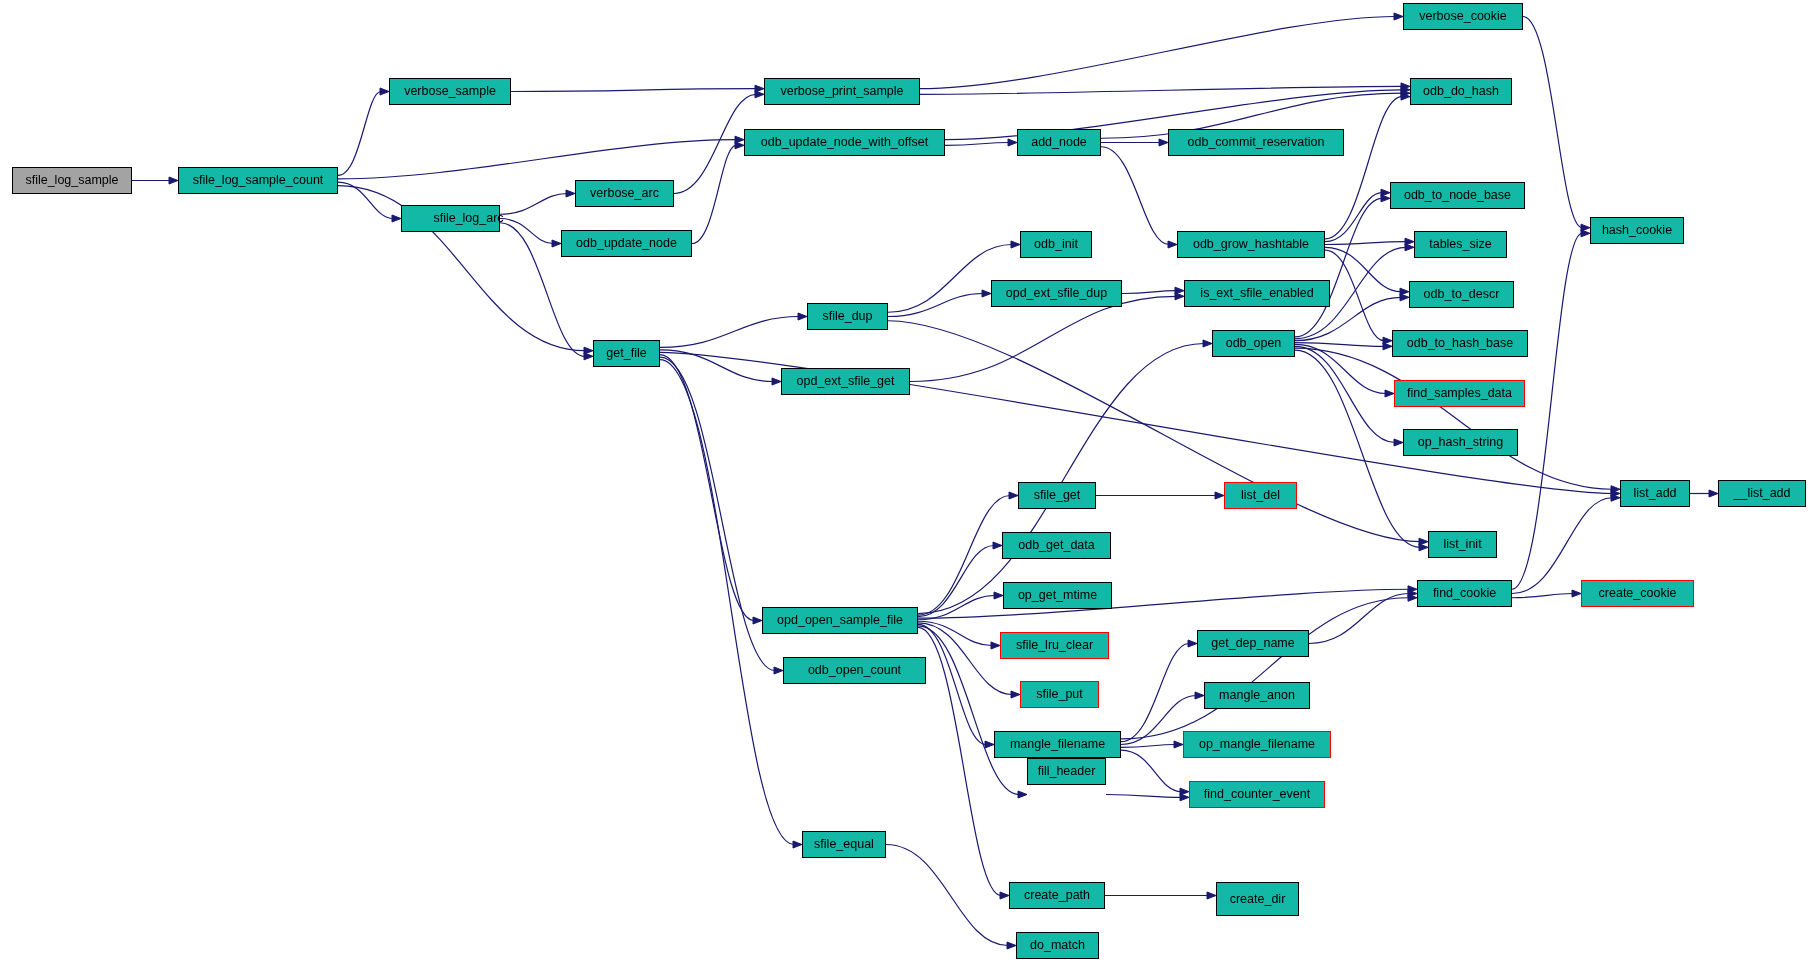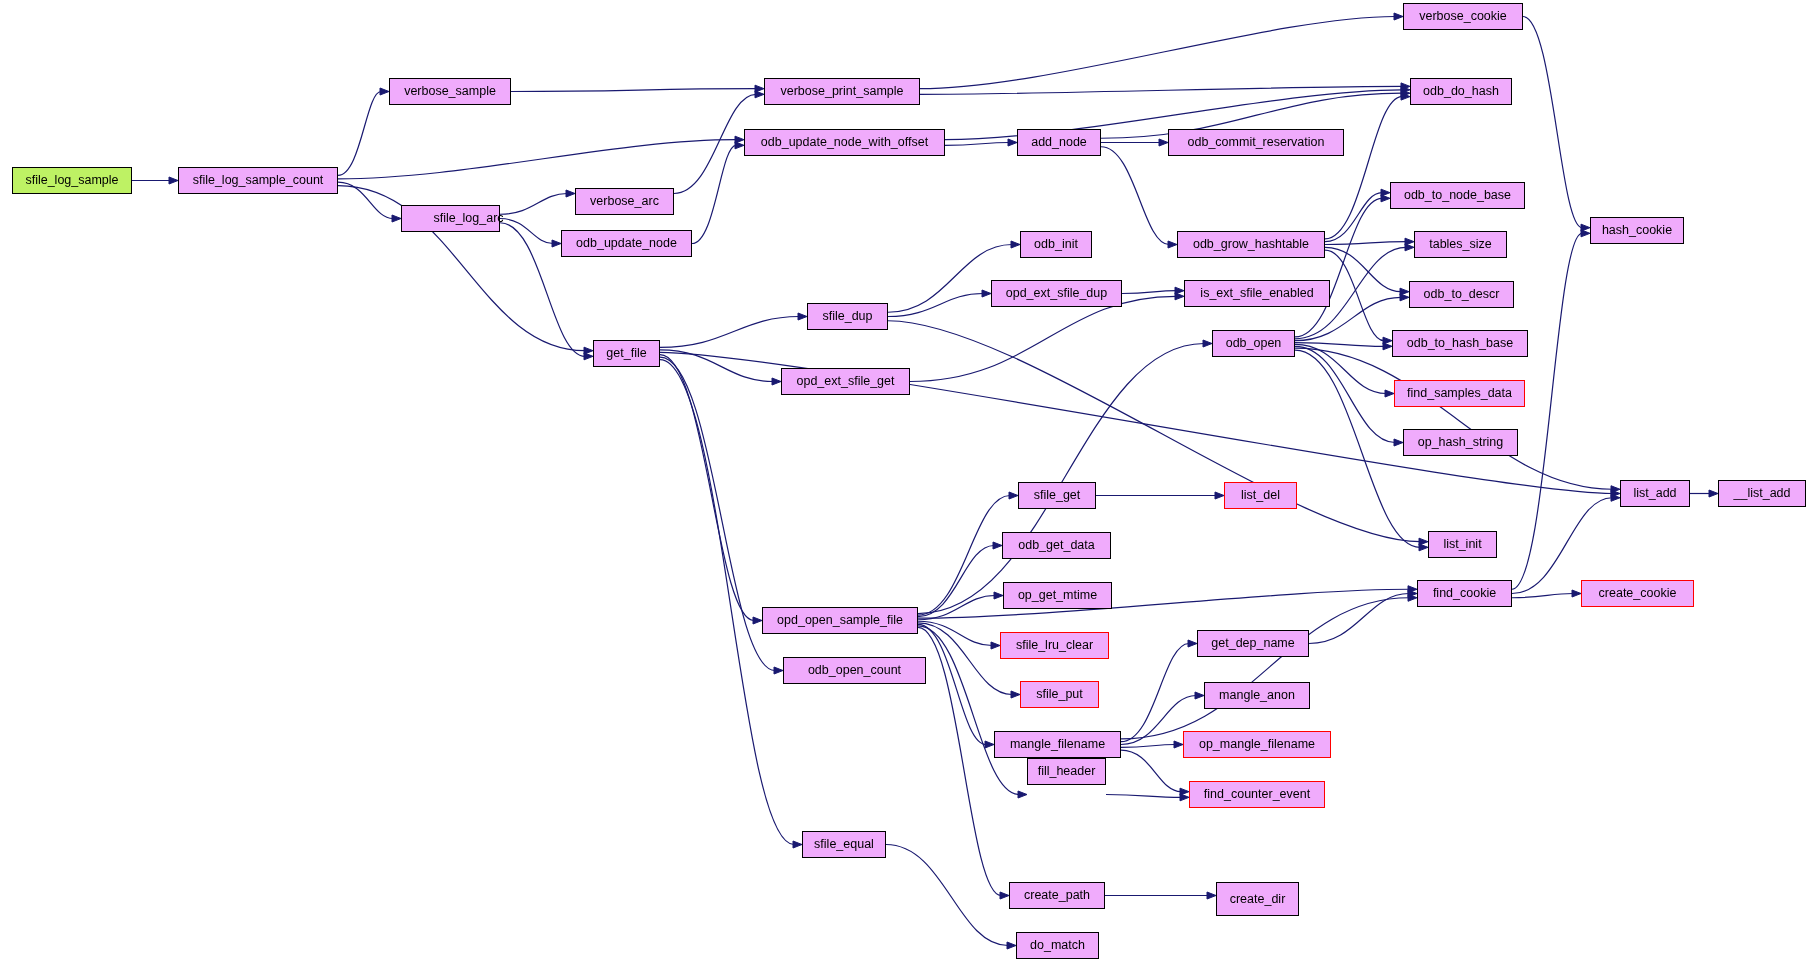--- a/index.html
+++ b/index.html
@@ -19,33 +19,33 @@
     position: absolute;
     left: 0;
     top: 0;
     width: 1813px;
     height: 960px;
   }
   .node {
     position: absolute;
     box-sizing: border-box;
     border: 1px solid #000000;
-    background: #f0abfc;
+    background: #14b8a6;
     color: #000000;
     font-size: 12.5px;
     line-height: 1;
     display: flex;
     align-items: center;
     justify-content: center;
     white-space: nowrap;
     cursor: pointer;
     z-index: 2;
   }
   .node.root {
-    background: #bef264;
+    background: #a3a3a3;
   }
   .node.truncated {
     border-color: #ff0000;
   }
 </style>
 </head>
 <body>
 
 <div class="graph">
   <svg class="edge-layer" xmlns="http://www.w3.org/2000/svg">
@@ -186,21 +186,21 @@
     </svg>
 <div class="node root" style="left: 12px; top: 167px; width: 120px; height: 27px;">sfile_log_sample</div>
     <div class="node" style="left: 178px; top: 167px; width: 160px; height: 27px;">sfile_log_sample_count</div>
     <div class="node" style="left: 389px; top: 78px; width: 122px; height: 27px;">verbose_sample</div>
     <div class="node" style="left: 764px; top: 78px; width: 156px; height: 27px;">verbose_print_sample</div>
     <div class="node" style="left: 1403px; top: 3px; width: 120px; height: 27px;">verbose_cookie</div>
     <div class="node" style="left: 1410px; top: 78px; width: 102px; height: 27px;">odb_do_hash</div>
     <div class="node" style="left: 744px; top: 129px; width: 201px; height: 27px;">odb_update_node_with_offset</div>
     <div class="node" style="left: 1017px; top: 129px; width: 84px; height: 27px;">add_node</div>
     <div class="node" style="left: 1168px; top: 129px; width: 176px; height: 27px;">odb_commit_reservation</div>
-    <div class="node" style="left: 575px; top: 180px; width: 99px; height: 27px; margin-top: 8px;">verbose_arc</div>
+    <div class="node" style="left: 575px; top: 180px; width: 99px; height: 27px;">verbose_arc</div>
     <div class="node" style="left: 401px; top: 205px; width: 99px; height: 27px; padding-left: 36px;">sfile_log_arc</div>
     <div class="node" style="left: 561px; top: 230px; width: 131px; height: 27px;">odb_update_node</div>
     <div class="node" style="left: 1390px; top: 182px; width: 135px; height: 27px;">odb_to_node_base</div>
     <div class="node" style="left: 1414px; top: 231px; width: 93px; height: 27px;">tables_size</div>
     <div class="node" style="left: 1590px; top: 217px; width: 94px; height: 27px;">hash_cookie</div>
     <div class="node" style="left: 1177px; top: 231px; width: 148px; height: 27px;">odb_grow_hashtable</div>
     <div class="node" style="left: 1020px; top: 231px; width: 72px; height: 27px;">odb_init</div>
     <div class="node" style="left: 991px; top: 280px; width: 131px; height: 27px;">opd_ext_sfile_dup</div>
     <div class="node" style="left: 1184px; top: 280px; width: 146px; height: 27px;">is_ext_sfile_enabled</div>
     <div class="node" style="left: 1409px; top: 281px; width: 105px; height: 27px;">odb_to_descr</div>

